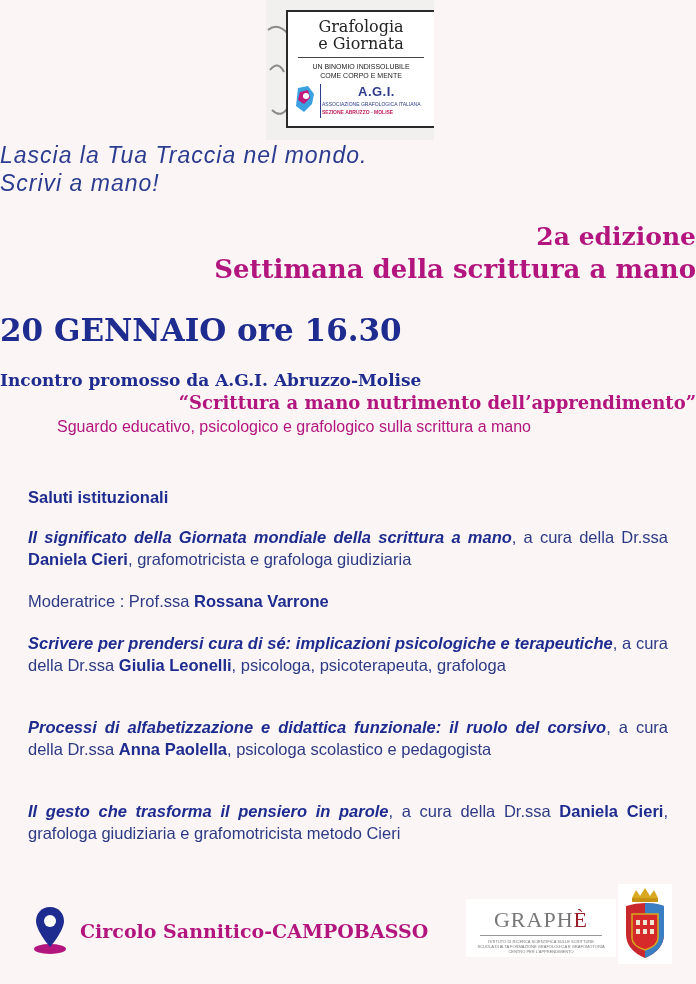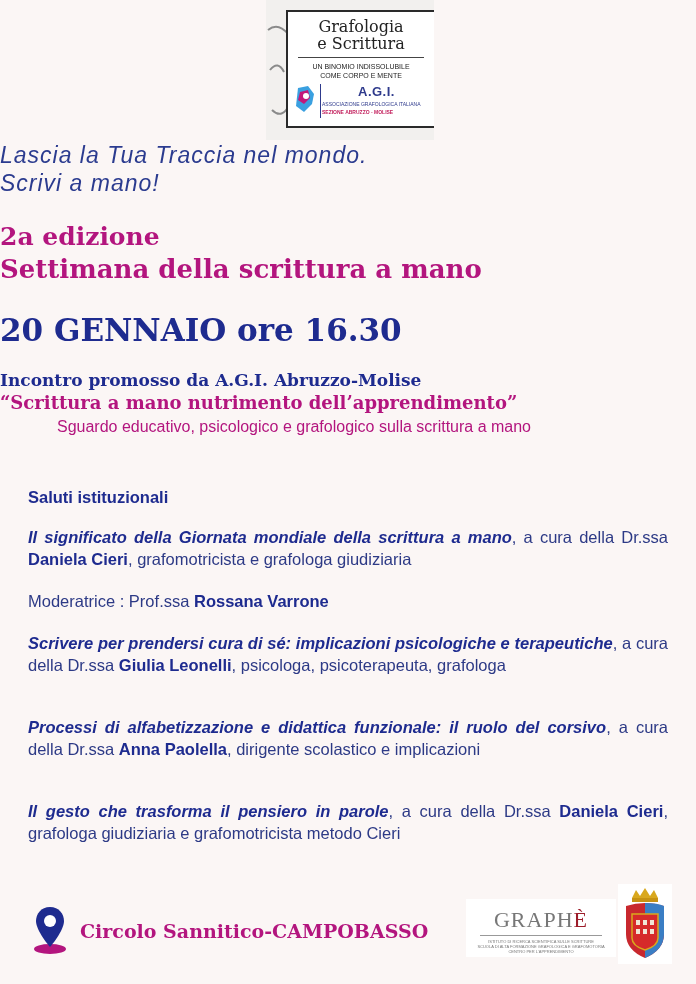--- a/index.html
+++ b/index.html
@@ -36,21 +36,21 @@
   .agi-text { position:absolute; left:34px; top:72px; font-size:13px; font-weight:bold; color:#2e3a8c; letter-spacing:0.5px;margin-left:36px;}
   .agi-assoc { position:absolute; left:34px; top:89px; font-size:5px; color:#2e3a8c; white-space:nowrap;}
   .agi-sez { position:absolute; left:34px; top:97px; font-size:5px; color:#c21d5b; font-weight:bold; white-space:nowrap;}
   .agi-bar { position:absolute; left:32px; top:72px; height:34px; border-left:1px solid #2e3a8c; }
 
   .script {
     left:0; width:696px; text-align:left; color:#2b3b8f;
     font-family:Liberation Sans, sans-serif; font-style:italic; font-size:23px; letter-spacing:1px;
   }
   .magenta-title {
-    left:0; width:696px; text-align:left; color:#b3157e;
+    left:0; width:696px; text-align:right; color:#b3157e;
     font-family:"DejaVu Serif", serif; font-weight:bold;
   }
   .navy-title {
     left:0; width:612px; color:#1e2b8f;
     font-family:"DejaVu Serif", serif; font-weight:bold;
   }
   .sub-magenta {
     left:0; width:588px; text-align:center; color:#b3157e;
     font-family:"Liberation Sans", sans-serif; font-size:16px;
   }
@@ -77,21 +77,21 @@
 </head>
 <body>
 
 <div class="abs logo-wrap">
   <svg class="scribble" viewBox="0 0 168 140">
     <path d="M2 30 q10 -8 20 4 M4 70 q8 -10 14 2 M150 20 q8 10 14 -4 M152 80 l12 20 M6 110 q10 10 18 -6 M140 110 q10 -6 20 10" stroke="#8a8a8a" stroke-width="2" fill="none"></path>
   </svg>
   <div class="logo-box">
     <div class="logo-title">
       <div>Grafologia</div>
-      <div>e Scrittura</div>
+      <div>e Giornata</div>
     </div>
     <div class="logo-rule"></div>
     <div class="logo-sub">
       <div>UN BINOMIO INDISSOLUBILE</div>
       <div>COME CORPO E MENTE</div>
     </div>
     <svg class="agi-mark" viewBox="0 0 24 30">
       <path d="M4 4 L14 2 L20 10 L18 20 L10 28 L2 22 Z" fill="#3aa0e0"></path>
       <path d="M6 8 L14 6 L16 14 L10 20 L4 16 Z" fill="#c2187a"></path>
       <circle cx="12" cy="12" r="3" fill="#ffffff"></circle>
@@ -125,21 +125,21 @@
 
 <div class="abs prog" style="top:590px;">
   <span class="plain">Moderatrice : Prof.ssa </span><b>Rossana Varrone</b>
 </div>
 
 <div class="abs prog" style="top:632px;">
   <i>Scrivere per prendersi cura di sé: implicazioni psicologiche e terapeutiche</i><span class="plain">, a cura della Dr.ssa </span><b>Giulia Leonelli</b><span class="plain">, psicologa, psicoterapeuta, grafologa</span>
 </div>
 
 <div class="abs prog" style="top:716px;">
-  <i>Processi di alfabetizzazione e didattica funzionale: il ruolo del corsivo</i><span class="plain">, a cura della Dr.ssa </span><b>Anna Paolella</b><span class="plain">, dirigente scolastico  e implicazioni</span>
+  <i>Processi di alfabetizzazione e didattica funzionale: il ruolo del corsivo</i><span class="plain">, a cura della Dr.ssa </span><b>Anna Paolella</b><span class="plain">, psicologa scolastico  e pedagogista</span>
 </div>
 
 <div class="abs prog" style="top:800px;">
   <i>Il gesto che trasforma il pensiero in parole</i><span class="plain">, a cura della Dr.ssa </span><b>Daniela Cieri</b><span class="plain">, grafologa giudiziaria e grafomotricista metodo Cieri</span>
 </div>
 
 <svg class="abs" style="left:33px; top:905px;" width="34" height="50" viewBox="0 0 34 50">
   <ellipse cx="17" cy="44" rx="16" ry="5" fill="#b3157e"></ellipse>
   <path d="M17 2 C8 2 3 9 3 16 C3 26 17 42 17 42 C17 42 31 26 31 16 C31 9 26 2 17 2 Z" fill="#1e2b8f"></path>
   <circle cx="17" cy="16" r="6" fill="#ffffff"></circle>

